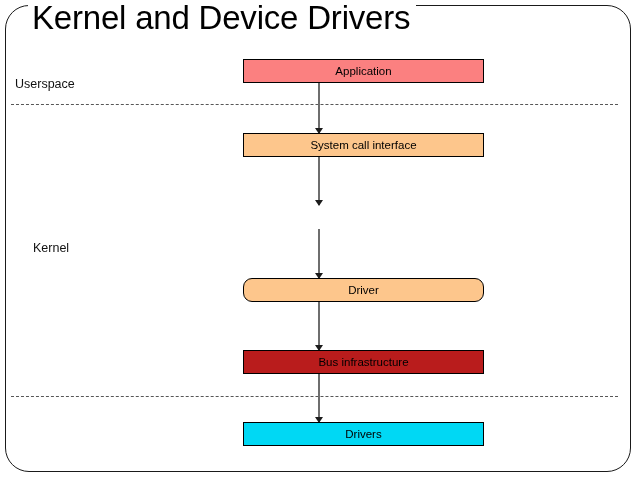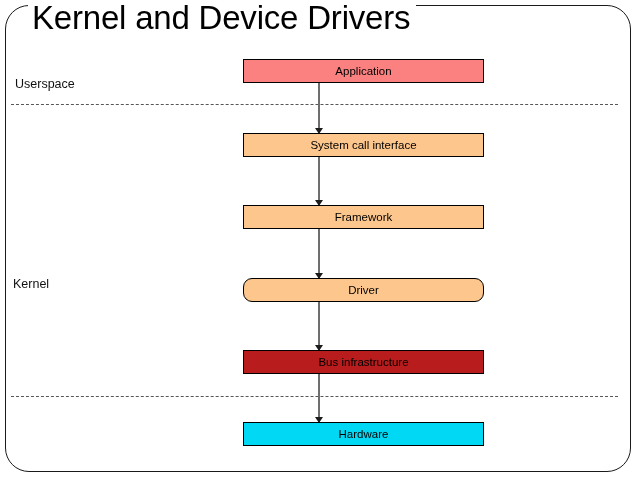--- a/index.html
+++ b/index.html
@@ -48,21 +48,21 @@
     z-index: 5;
   }
   
   .zone-label {
     position: absolute;
     font-size: 12.5px;
     color: #111111;
     white-space: nowrap;
   }
   #label-userspace { left: 15px; top: 77px; }
-  #label-kernel    { left: 13px; top: 241px; margin-top: 36px; }
+  #label-kernel    { left: 33px; top: 241px; }
 
   
   .divider {
     position: absolute;
     left: 11px;
     width: 607px;
     height: 0;
     border-top: 1.1px dashed #3a3a3a;
     opacity: 0.85;
   }
@@ -134,27 +134,26 @@
   <div class="divider" id="divider-kernel-hardware"></div>
 
   <div class="node app">Application</div>
 
   <div class="connector" id="conn-1"></div>
 
   <div class="node syscall">System call interface</div>
 
   <div class="connector" id="conn-2"></div>
 
-  <div class="node fw">Framework</div>
 
   <div class="connector" id="conn-3"></div>
 
   <div class="node drv">Driver</div>
 
   <div class="connector" id="conn-4"></div>
 
   <div class="node bus">Bus infrastructure</div>
 
   <div class="connector" id="conn-5"></div>
 
-  <div class="node hw">Hardware</div>
+  <div class="node hw">Drivers</div>
 
 </div>
 
 </body></html>

